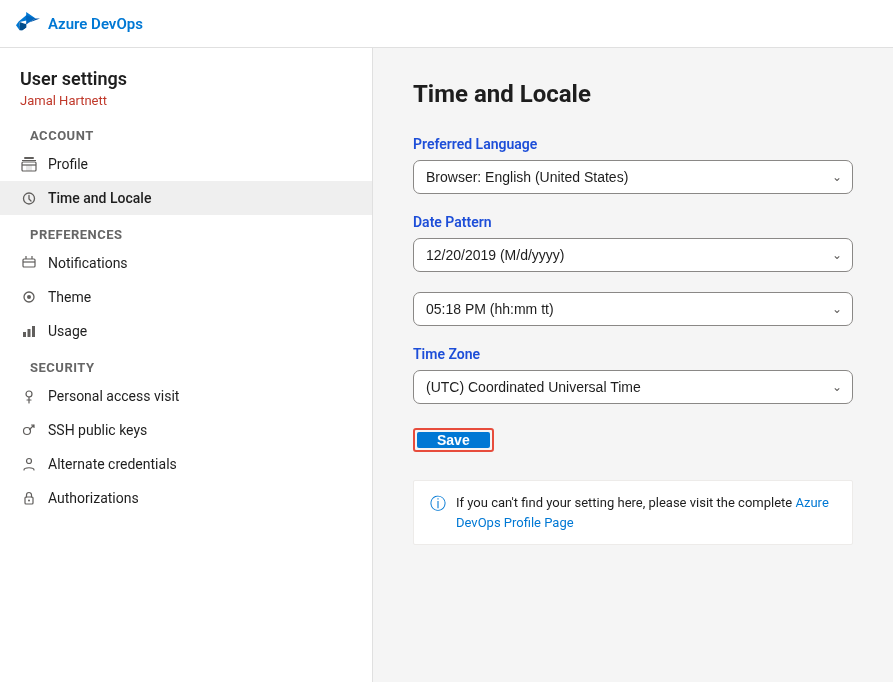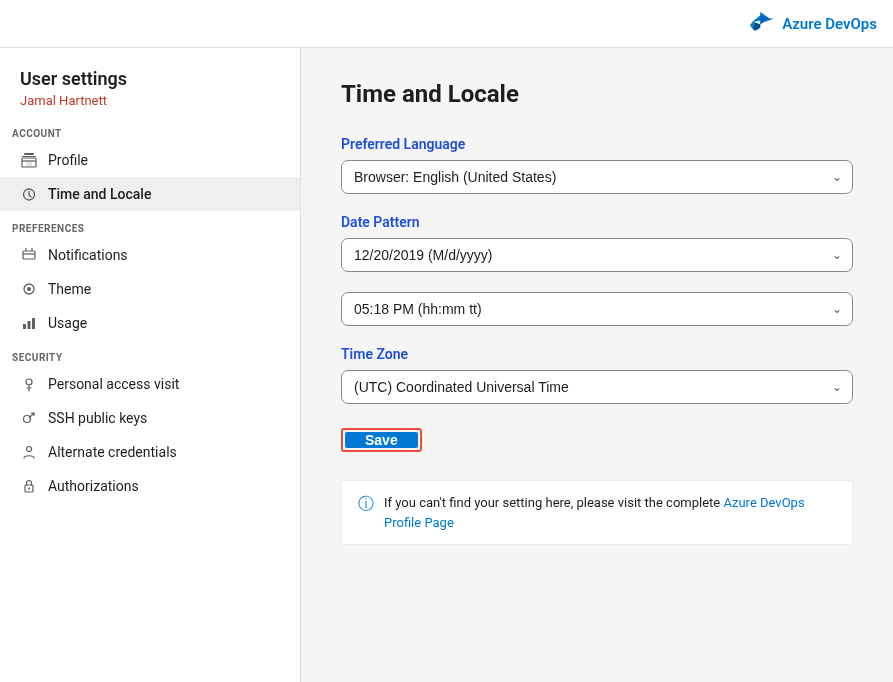--- a/index.html
+++ b/index.html
@@ -17,21 +17,20 @@
 
     
     .topbar {
       display: flex;
       align-items: center;
       height: 48px;
       border-bottom: 1px solid #e0e0e0;
       padding: 0 16px;
       background: #fff;
       flex-shrink: 0;
-      justify-content: flex-end;
     }
     .topbar-logo {
       display: flex;
       align-items: center;
       gap: 8px;
       color: #0078d4;
       font-weight: 600;
       font-size: 15px;
     }
     .logo-icon {
@@ -41,21 +40,21 @@
 
     
     .main-layout {
       display: flex;
       flex: 1;
       overflow: hidden;
     }
 
     
     .sidebar {
-      width: 301px;
+      width: 373px;
       flex-shrink: 0;
       border-right: 1px solid #e0e0e0;
       background: #fff;
       overflow-y: auto;
       padding: 0;
     }
 
     .sidebar-header {
       padding: 20px 20px 8px 20px;
     }
@@ -65,25 +64,25 @@
       color: #1e1e1e;
       margin-bottom: 4px;
     }
     .sidebar-subtitle {
       color: #c0392b;
       font-size: 13px;
       cursor: pointer;
     }
 
     .sidebar-section-label {
-      font-size: 10px;
+      font-size: 13px;
       font-weight: 700;
       color: #666;
       text-transform: uppercase;
-      padding: 12px 20px 4px 12px;
+      padding: 12px 20px 4px 30px;
       letter-spacing: 0.5px;
     }
 
     .sidebar-item {
       display: flex;
       align-items: center;
       gap: 10px;
       padding: 8px 20px;
       cursor: pointer;
       color: #1e1e1e;

